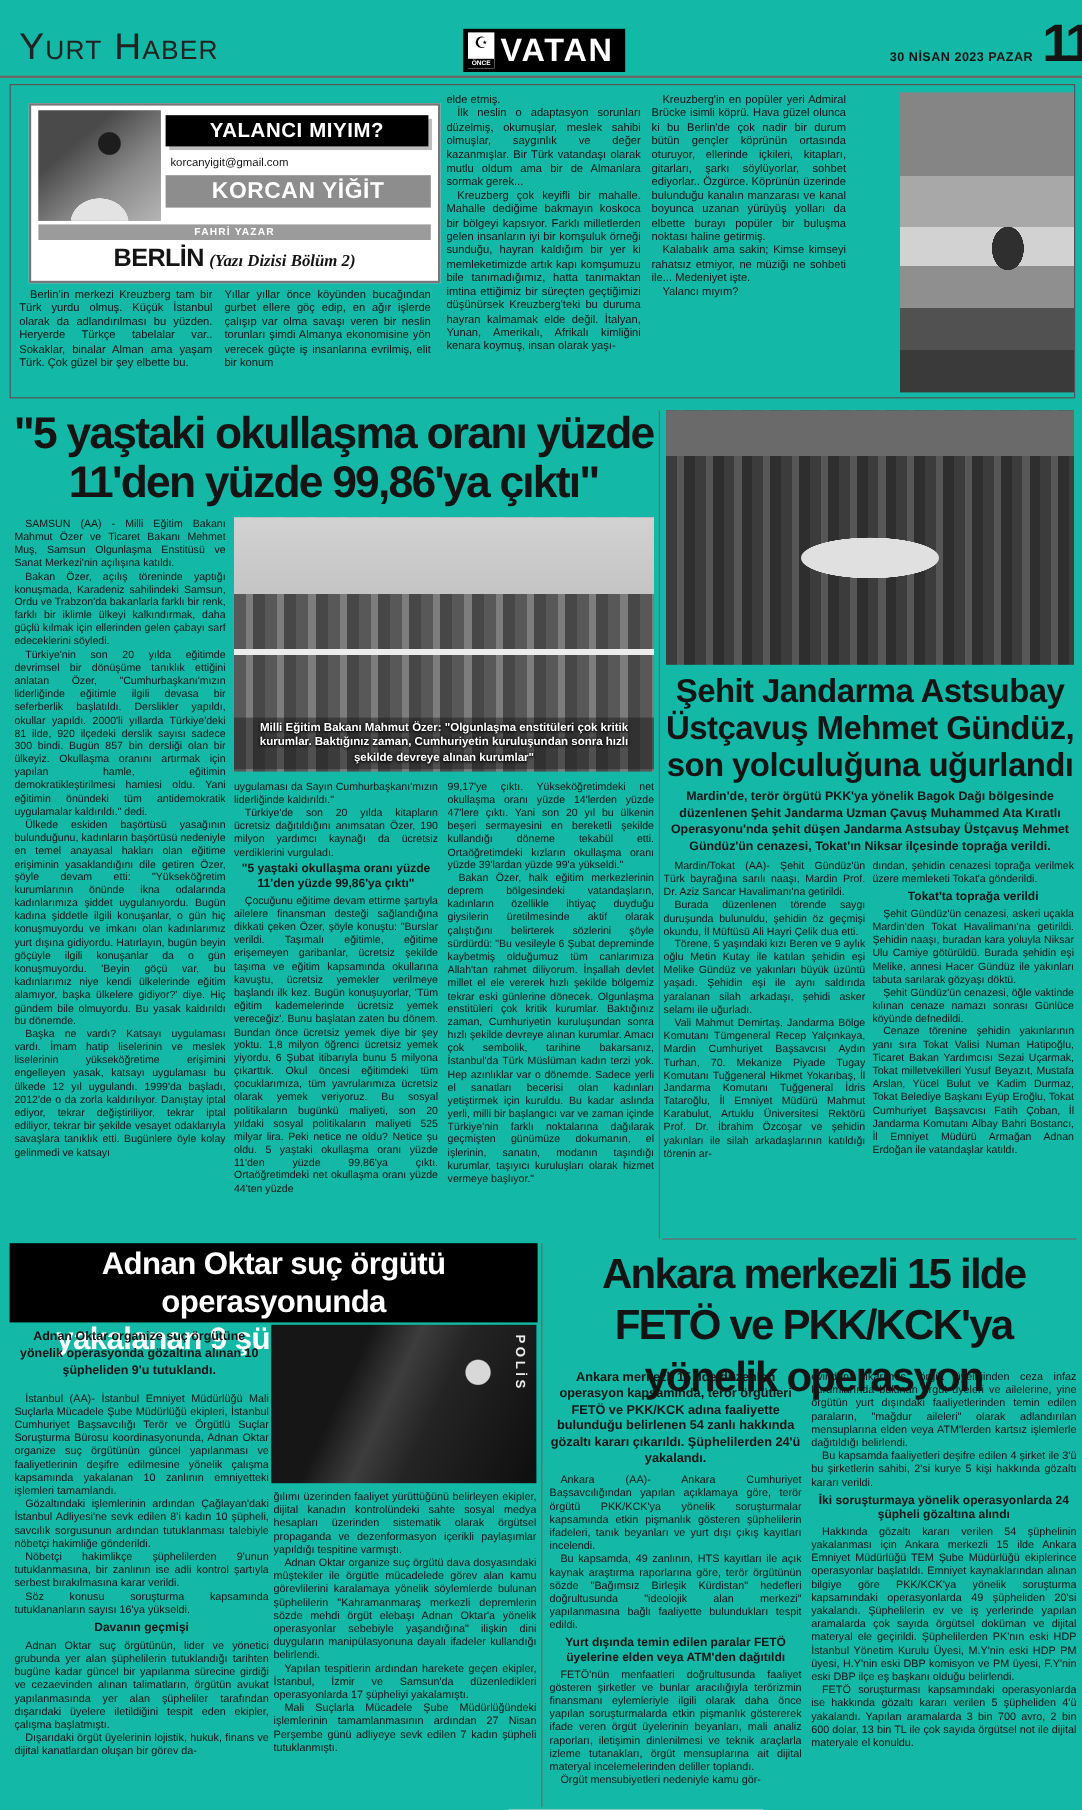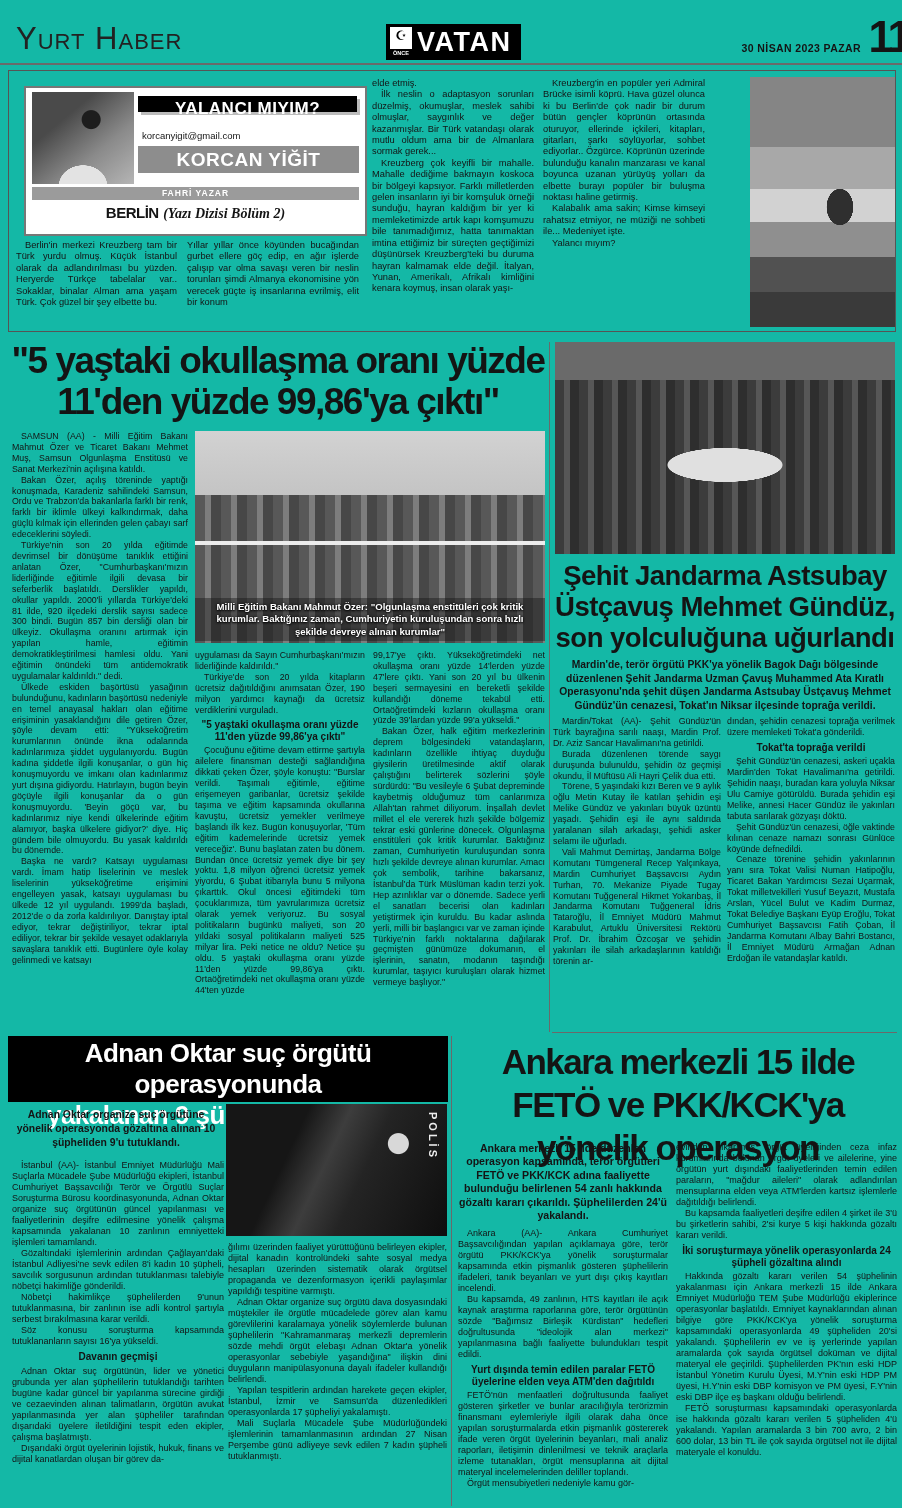--- a/index.html
+++ b/index.html
@@ -20,30 +20,30 @@
                text-align:center;line-height:8px;}
   .date{right:58px;top:42px;font-size:10.5px;font-weight:700;letter-spacing:.4px;}
   .pagenum{right:10px;top:14px;font-size:44px;font-weight:700;letter-spacing:-3px;line-height:46px;}
   
   .top-box{left:8px;top:70px;width:886px;height:260px;border:1px solid #555;}
   .author-box{left:24px;top:86px;width:339px;height:146px;border:2px solid #777;background:#fff;}
   .author-photo{left:6px;top:4px;width:102px;height:92px;
     background:radial-gradient(circle at 58% 30%, #1d1d1d 0 9px, rgba(0,0,0,0) 10px),
                radial-gradient(ellipse 40px 34px at 50% 102%, #e3e3e3 0 60%, rgba(0,0,0,0) 61%),
                linear-gradient(140deg,#4a4a4a 0 30%,#8a8a8a 65%,#b5b5b5 100%);}
-  .col-title-bar{left:112px;top:8px;width:219px;height:16px;background:#000;color:#fff;
+  .col-title-bar{left:112px;top:8px;width:219px;height:26px;background:#000;color:#fff;
      font-weight:700;font-size:17px;line-height:26px;text-align:center;letter-spacing:.5px;
      box-shadow:3px 3px 0 #bcbcbc;}
   .author-email{left:116px;top:42px;font-size:9.5px;}
   .author-name-bar{left:112px;top:58px;width:221px;height:27px;background:#8d8d8d;color:#fff;
      font-weight:700;font-size:19px;line-height:27px;text-align:center;letter-spacing:.5px;}
   .author-role-bar{left:6px;top:99px;width:327px;height:13px;background:#9b9b9b;color:#fff;
      font-weight:700;font-size:8.5px;line-height:13px;text-align:center;letter-spacing:1px;}
   .series-line{left:0;top:116px;width:339px;text-align:center;}
-  .series-title{font-weight:700;font-size:15px;letter-spacing:-.5px;}
+  .series-title{font-weight:700;font-size:21px;letter-spacing:-.5px;}
   .series-note{font-family:"Liberation Serif",serif;font-style:italic;font-weight:700;font-size:14px;}
   
   .col{text-align:justify;overflow:hidden;}
   .col p{margin:0;text-indent:9px;}
   .col p.noind{text-indent:0;}
   .col p.subhead{text-indent:0;text-align:center;font-weight:700;font-size:10px;line-height:11.5px;
                  margin:4px 0 3px;}
   .col p.lead{text-indent:0;text-align:center;font-weight:700;font-size:10.6px;line-height:13.4px;
               margin:0 0 6px;}
   .body-md{font-size:9.3px;line-height:11.4px;}

